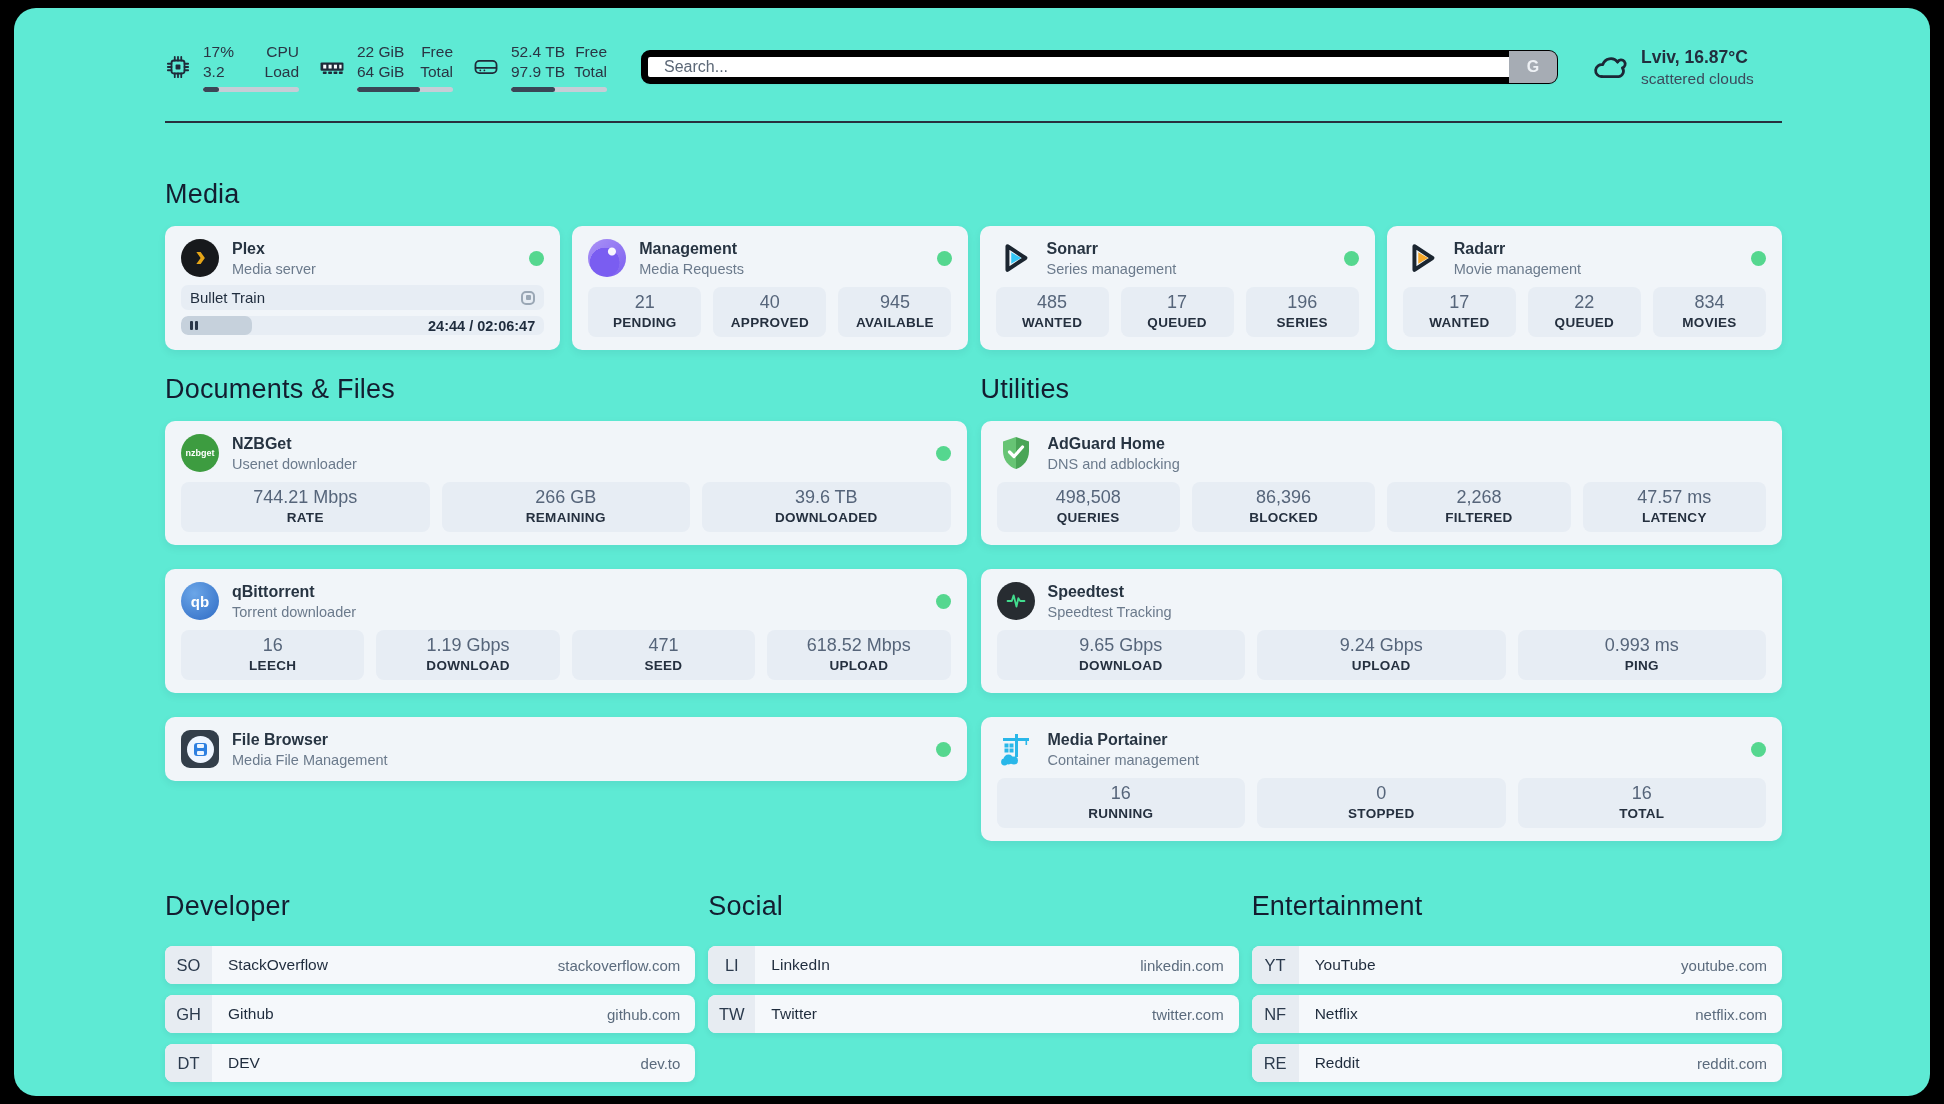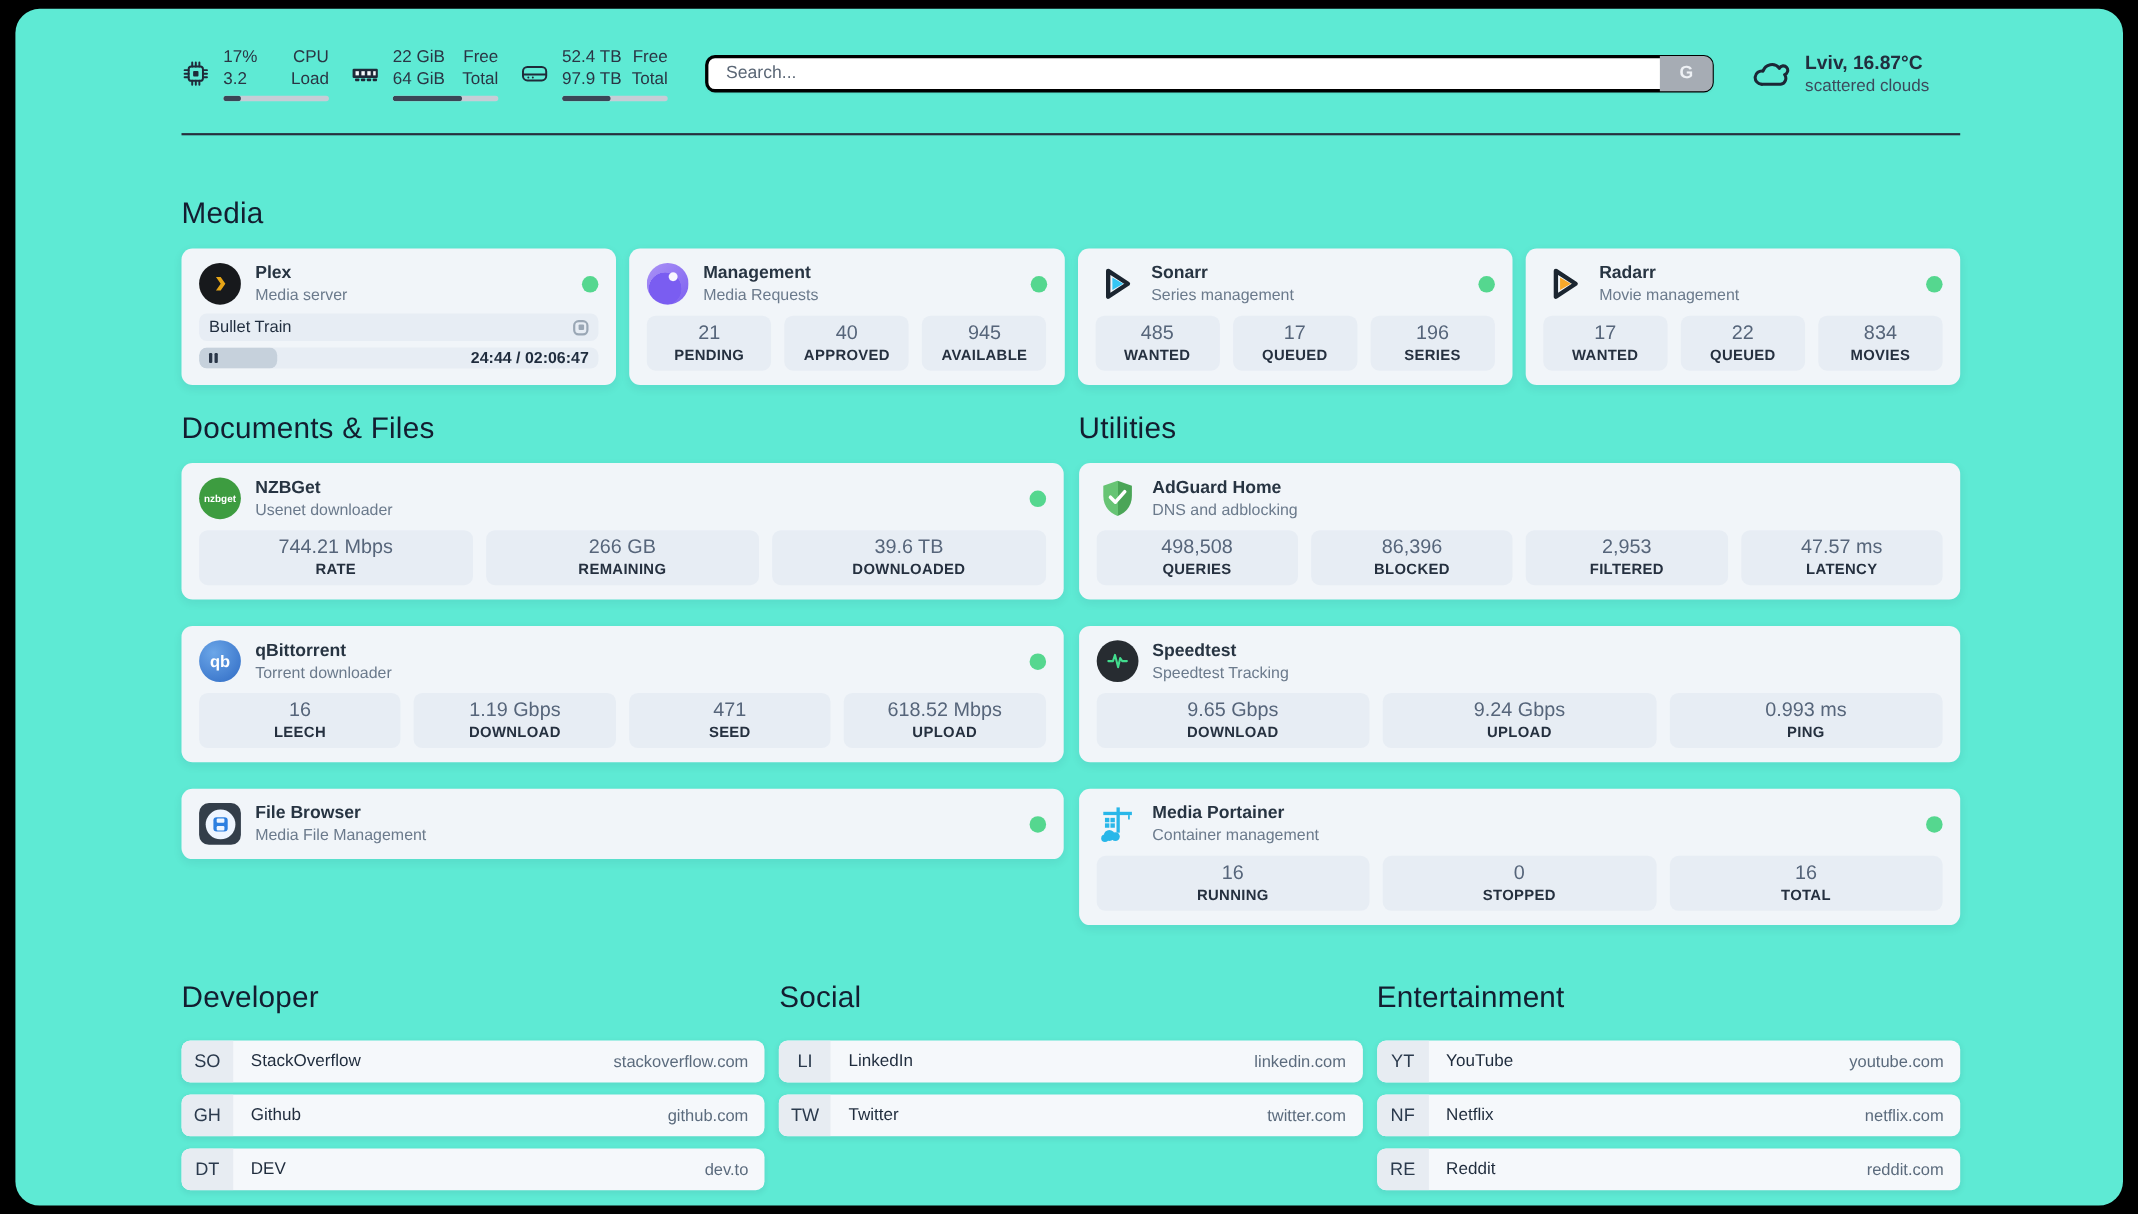--- a/index.html
+++ b/index.html
@@ -14,21 +14,21 @@
   .metric{ display:flex; align-items:center; gap:12px; }
   .metric-ico{ width:26px; height:26px; display:flex; align-items:center; justify-content:center; color:#1f2a39; }
   .metric-body{ width:96px; }
   .metric-rows{ display:flex; justify-content:space-between; font-size:15.5px; line-height:1.28; color:#2a3544; }
   .metric-vals{ text-align:left; }
   .metric-labs{ text-align:right; }
   .metric-bar{ margin-top:5px; height:5px; border-radius:3px; background:#c6cdd6; overflow:hidden; }
   .metric-fill{ height:100%; border-radius:3px; background:#3a4656; }
 
   .searchwrap{ flex:1; margin:0 34px 0 34px; position:relative; height:34px; }
-  .searchwrap input{ width:100%; height:100%; border:3px solid #000000; border-radius:9px;
+  .searchwrap input{ width:100%; height:100%; border:7px solid #000000; border-radius:9px;
        background:#fff; padding:0 60px 0 16px; font-size:16px; color:#2a3544; outline:none;
        font-family:"Liberation Sans", sans-serif; box-shadow:0 1px 2px rgba(20,30,50,.04); }
   .searchwrap input::placeholder{ color:#5b6776; }
   .gbtn{ position:absolute; right:1px; top:1px; bottom:1px; width:48px; border:none;
        border-radius:0 8px 8px 0; background:#a6acb4; color:#eef1f5; font-size:16px;
        font-weight:700; cursor:pointer; font-family:"Liberation Sans", sans-serif; }
 
   .weather{ display:flex; align-items:center; gap:13px; width:190px; }
   .weather-ico{ color:#1c2736; display:flex; }
   .weather-l1{ font-size:17.5px; color:#222e3e; font-weight:600; }
@@ -435,21 +435,21 @@
           <div class="stats">
             <div class="stat">
               <div class="stat-value">498,508</div>
               <div class="stat-label">QUERIES</div>
             </div>
             <div class="stat">
               <div class="stat-value">86,396</div>
               <div class="stat-label">BLOCKED</div>
             </div>
             <div class="stat">
-              <div class="stat-value">2,953</div>
+              <div class="stat-value">2,268</div>
               <div class="stat-label">FILTERED</div>
             </div>
             <div class="stat">
               <div class="stat-value">47.57 ms</div>
               <div class="stat-label">LATENCY</div>
             </div>
           </div>
         </div>
 
         <div class="card">

